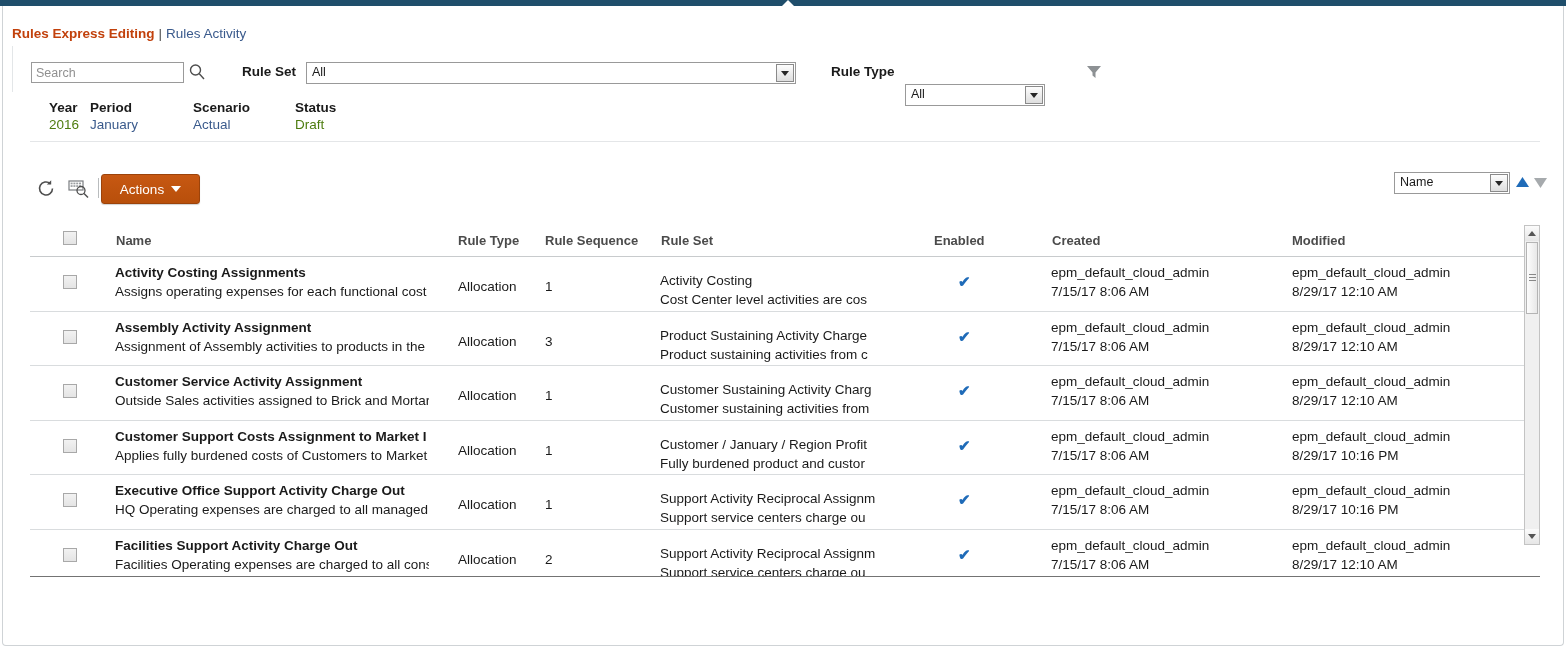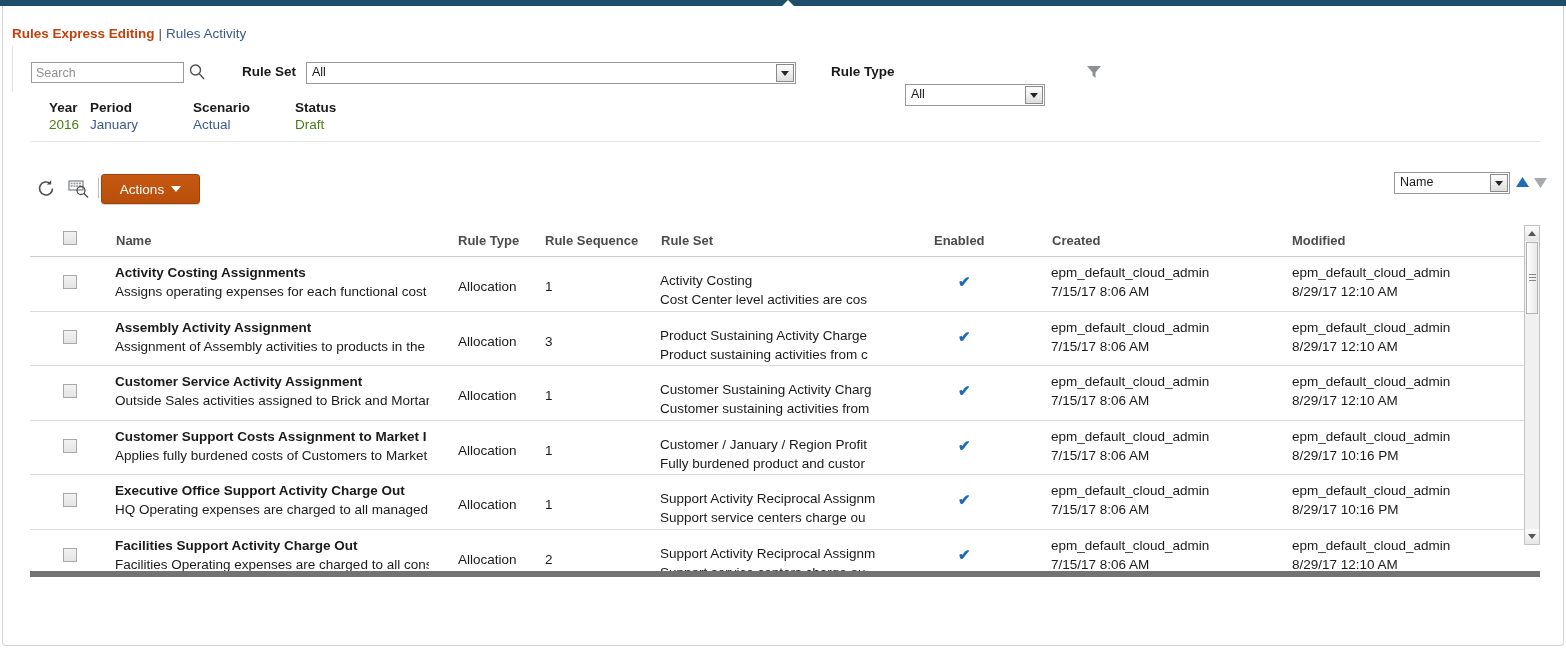--- a/index.html
+++ b/index.html
@@ -146,21 +146,21 @@
   }
   .thead .h {
     position:absolute; top:8px;
     font-size:13px; font-weight:bold; color:#4b4b4b;
     white-space:nowrap;
   }
   .tbody {
     position:relative;
     height:320px;
     overflow:hidden;
-    border-bottom:6px solid #737373;
+    border-bottom:1px solid #737373;
   }
   .row {
     position:relative; height:54.5px;
     border-bottom:1px solid #d9dcde;
   }
   .row:last-child { border-bottom:none; }
   .cell { position:absolute; font-size:13px; color:#1a1a1a; overflow:hidden; white-space:nowrap; }
   .c-chk  { left:33px; top:18px; width:14px; height:14px; }
   .c-name { left:85px; top:7px; width:314px; }
   .c-name .l1 { font-weight:bold; font-size:13.5px; line-height:18px; color:#1a1a1a;

